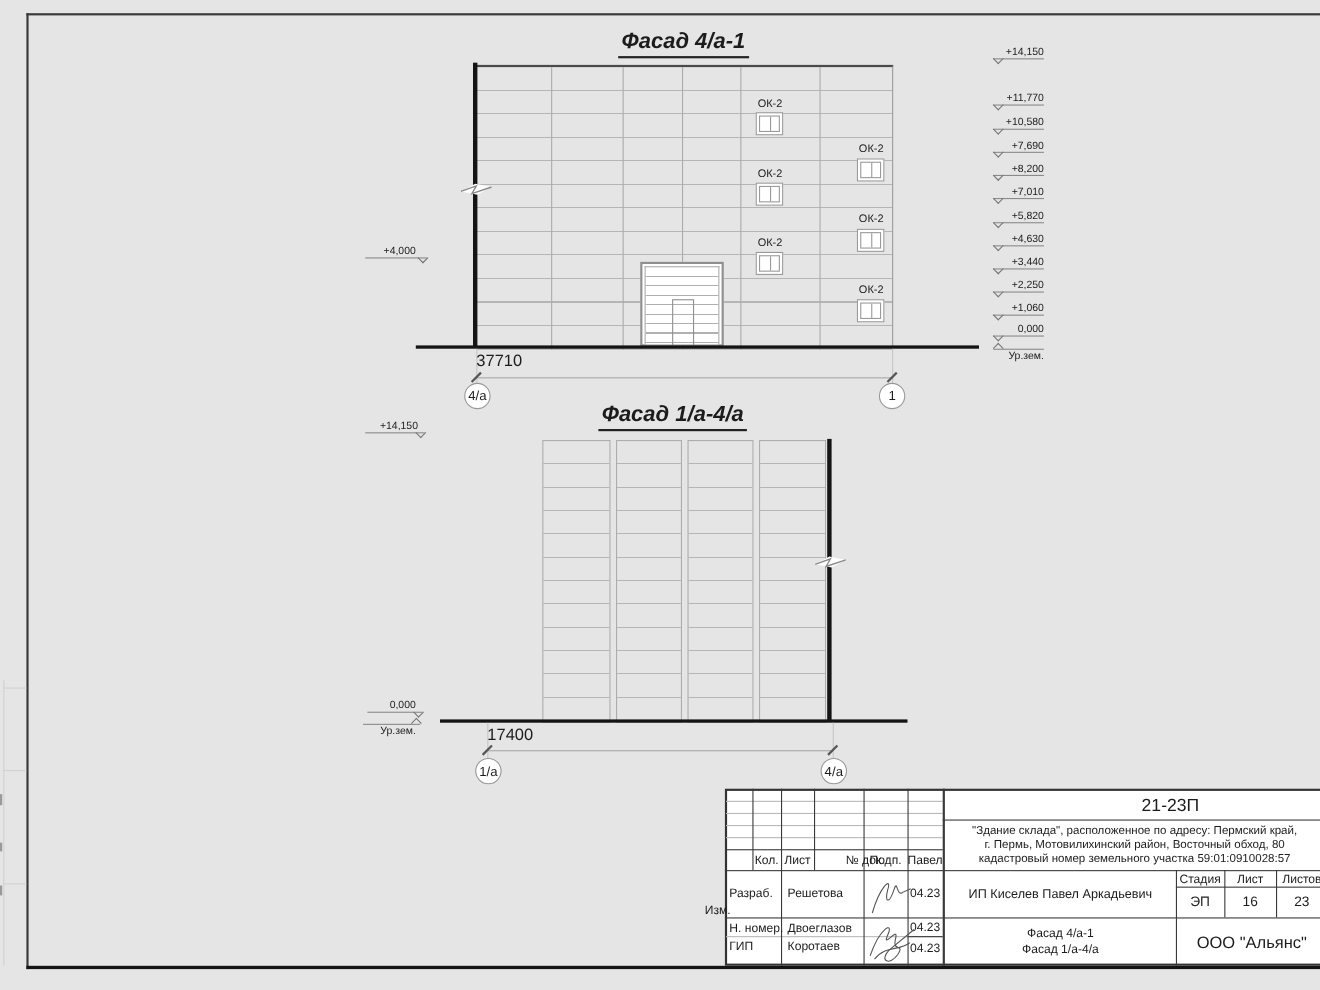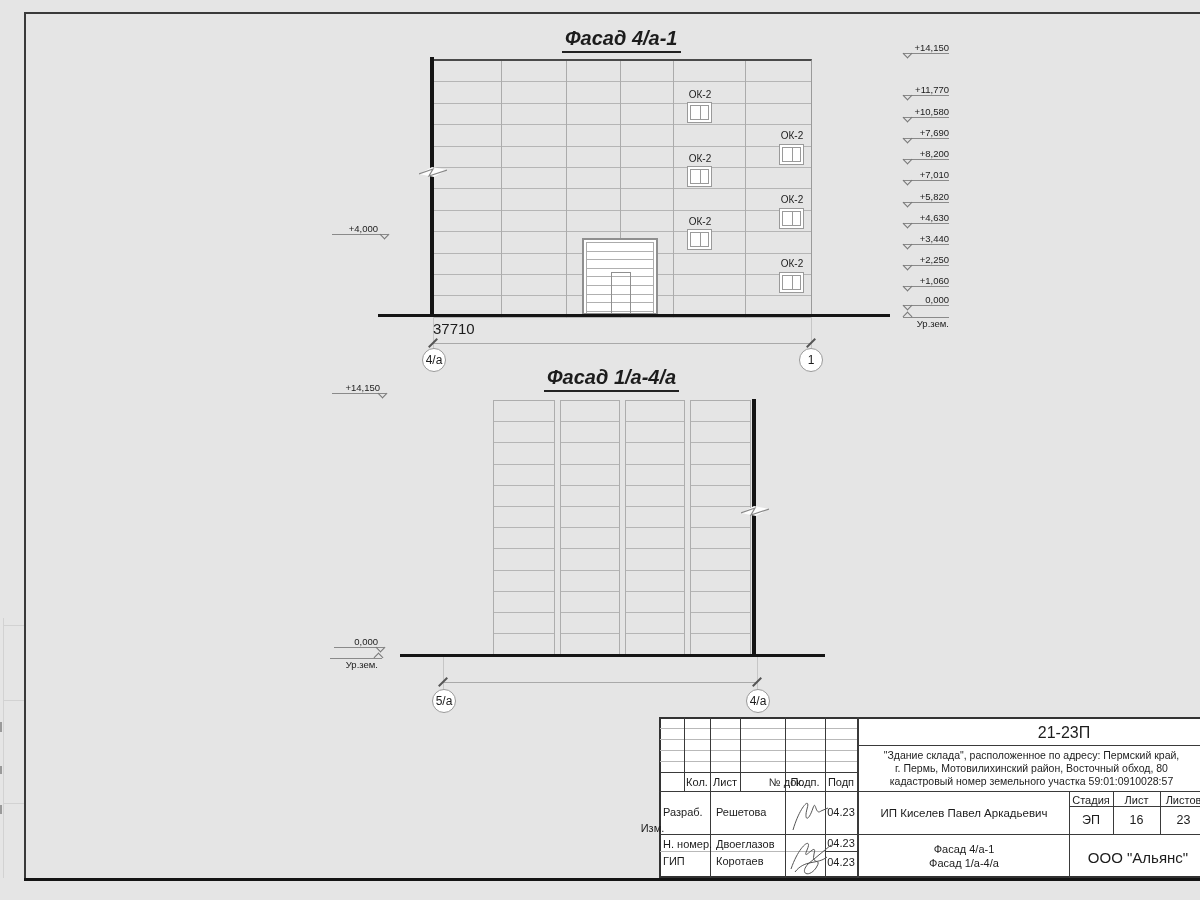--- a/index.html
+++ b/index.html
@@ -147,21 +147,22 @@
     <path d="M0,10 L14,5 L10,12 L28,6" fill="none" stroke="#888" stroke-width="1.2"></path>
   </svg>
 
   <div class="blk" style="left:400px;top:654px;width:425px;height:3px;"></div>
 
   <div class="ext" style="left:443px;top:657px;height:33px;"></div>
   <div class="ext" style="left:757px;top:657px;height:33px;"></div>
   <div class="dim" style="left:443px;top:682px;width:314px;"></div>
   <div class="tick" style="left:437px;top:681px;"></div>
   <div class="tick" style="left:751px;top:681px;"></div>
-  <div class="axis" style="left:432px;top:689px;">5/а</div>
+  <div class="dimtxt" style="left:443px;top:660px;width:314px;">17400</div>
+  <div class="axis" style="left:432px;top:689px;">1/а</div>
   <div class="axis" style="left:746px;top:689px;">4/а</div>
 
   <div class="lvl" style="left:332px;top:382px;width:48px;padding-right:6px;">
     <span>+14,150</span>
     <span class="chev chev-dn" style="right:0;"></span>
   </div>
   <div class="lvl" style="left:334px;top:636px;width:44px;padding-right:6px;">
     <span>0,000</span>
     <span class="chev chev-dn" style="right:0;"></span>
   </div>
@@ -192,21 +193,21 @@
   <div class="ln" style="left:857px;top:717px;width:2px;height:161px;"></div>
   <div class="ln" style="left:1069px;top:791px;width:1px;height:87px;"></div>
   <div class="ln" style="left:1113px;top:791px;width:1px;height:43px;"></div>
   <div class="ln" style="left:1160px;top:791px;width:1px;height:43px;"></div>
 
   <div class="tb-txt ctr" style="left:640px;top:774px;width:25px;margin-top:46px;">Изм.</div>
   <div class="tb-txt ctr" style="left:684px;top:774px;width:26px;">Кол.</div>
   <div class="tb-txt ctr" style="left:710px;top:774px;width:30px;">Лист</div>
   <div class="tb-txt ctr" style="left:764px;top:774px;width:45px;">№ док.</div>
   <div class="tb-txt ctr" style="left:785px;top:774px;width:40px;">Подп.</div>
-  <div class="tb-txt ctr" style="left:825px;top:774px;width:32px;">Подп</div>
+  <div class="tb-txt ctr" style="left:825px;top:774px;width:32px;">Павел</div>
 
   <div class="tb-txt" style="left:663px;top:804px;">Разраб.</div>
   <div class="tb-txt" style="left:716px;top:804px;">Решетова</div>
   <div class="tb-txt ctr" style="left:825px;top:804px;width:32px;">04.23</div>
   <div class="tb-txt" style="left:663px;top:836px;">Н. номер.</div>
   <div class="tb-txt" style="left:716px;top:836px;">Двоеглазов</div>
   <div class="tb-txt ctr" style="left:825px;top:835px;width:32px;">04.23</div>
   <div class="tb-txt" style="left:663px;top:853px;">ГИП</div>
   <div class="tb-txt" style="left:716px;top:853px;">Коротаев</div>
   <div class="tb-txt ctr" style="left:825px;top:854px;width:32px;">04.23</div>

